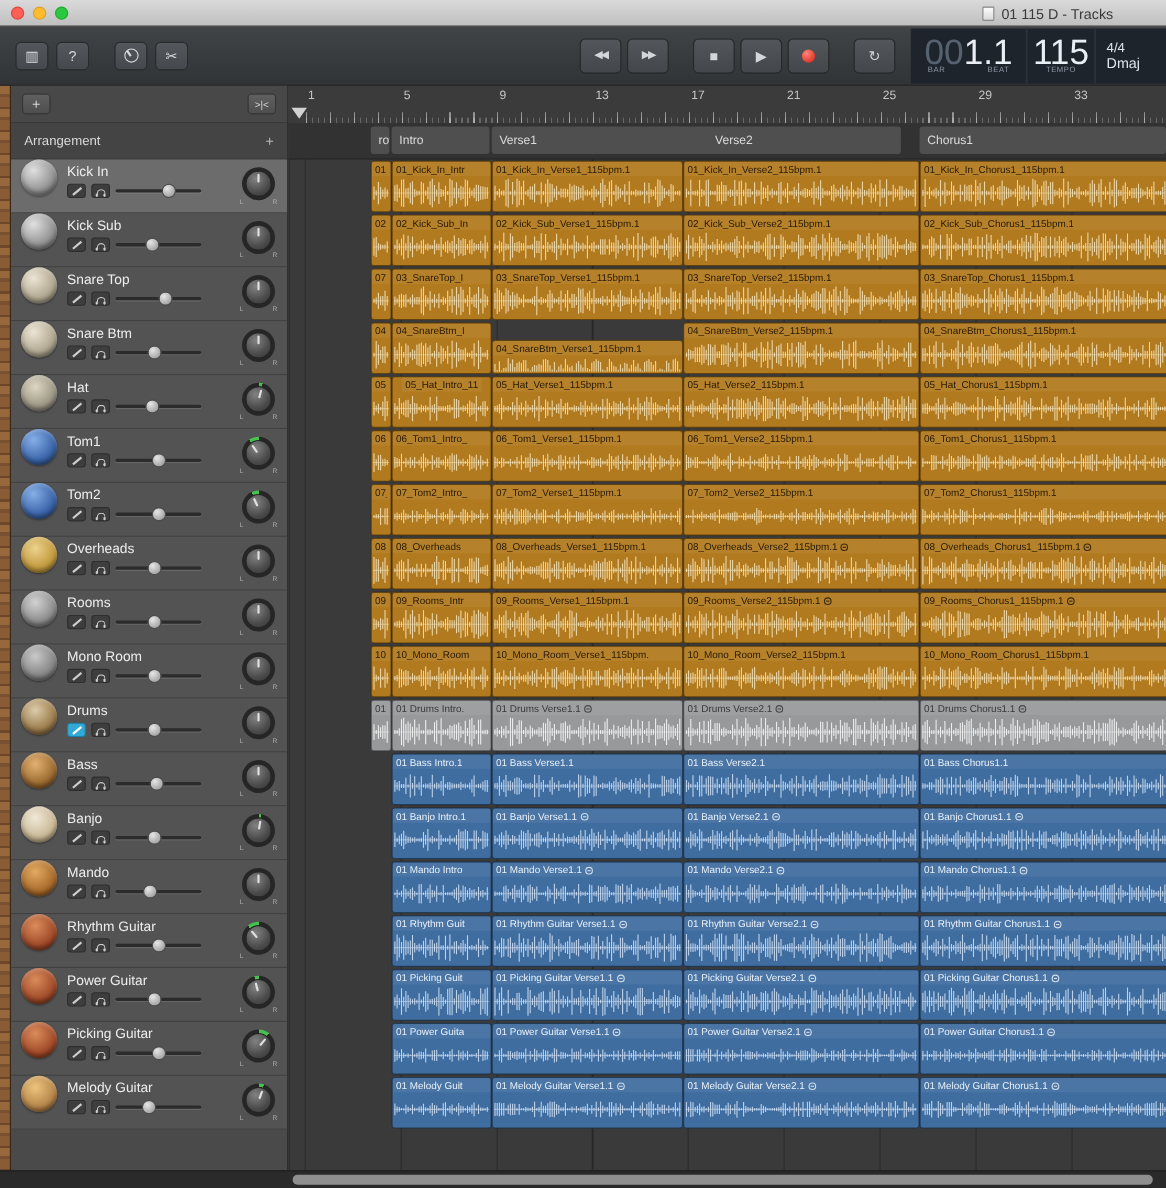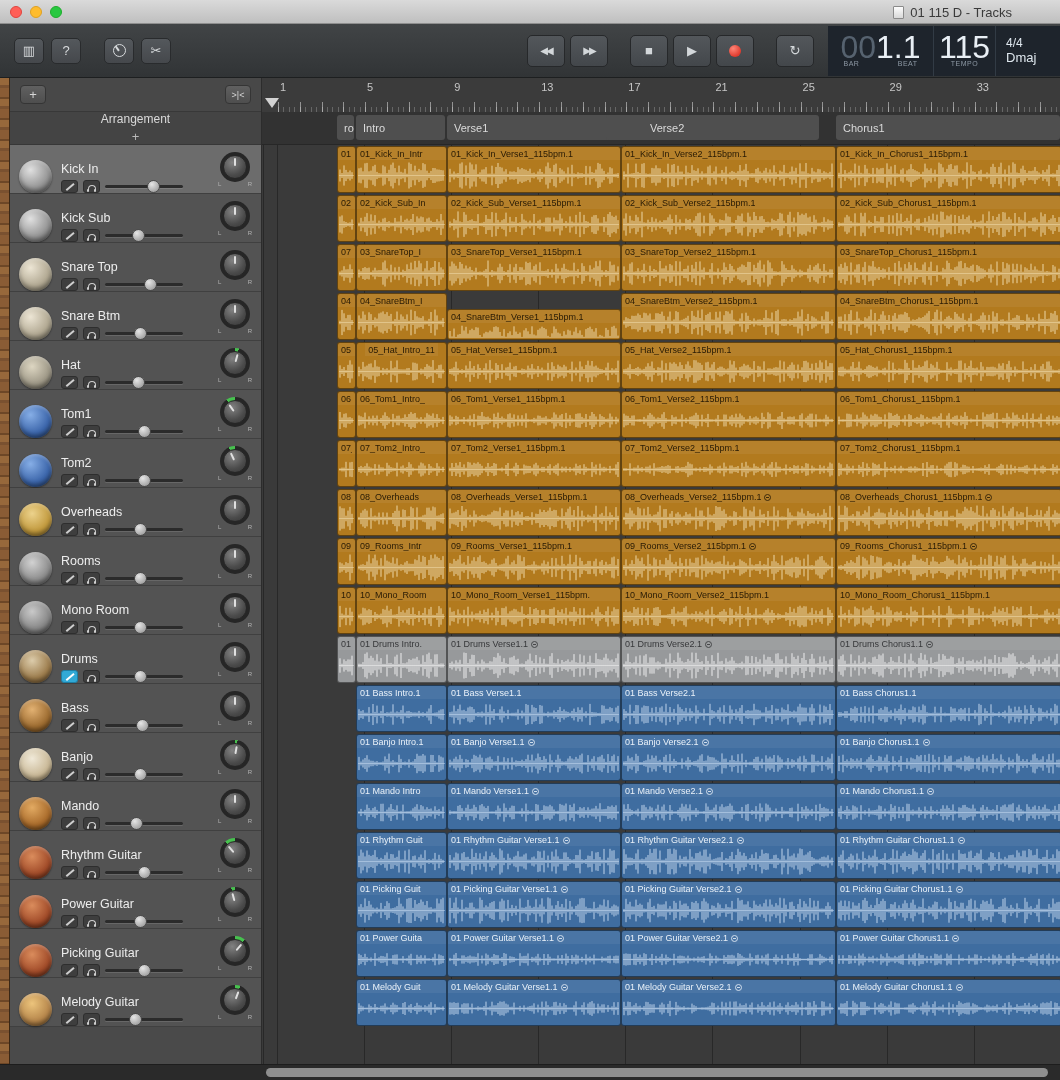--- a/index.html
+++ b/index.html
@@ -51,26 +51,26 @@
   .lcd-key{font-size:13px;line-height:15px;color:#dfe7ee;}
   
   .wood{position:absolute;left:0;top:78px;width:10px;bottom:16px;
     background:repeating-linear-gradient(180deg,#97683b 0 7px,#7a5130 7px 10px,#8a5c35 10px 19px,#6d4727 19px 21px);
     border-right:1px solid #3a2715;}
   .sidebar{position:absolute;left:10px;top:78px;width:252px;bottom:16px;background:#4a4a4a;border-right:1px solid #2c2c2c;}
   .sb-top{height:34px;background:#484848;border-bottom:1px solid #383838;display:flex;align-items:center;padding:0 10px;}
   .sm-btn{height:19px;min-width:26px;border-radius:4px;background:linear-gradient(#606060,#4e4e4e);
     border:1px solid #353535;color:#d7d7d7;font-size:13px;display:flex;align-items:center;justify-content:center;}
   .sm-btn.filter{font-size:9px;letter-spacing:0;}
-  .sb-arr{height:33px;background:#444;border-bottom:1px solid #373737;display:flex;align-items:center;padding:0 12px;flex-direction:column;}
+  .sb-arr{height:33px;background:#444;border-bottom:1px solid #373737;display:flex;align-items:center;padding:0 12px;}
   .sb-arr .lbl{flex:1;font-size:12px;color:#d9d9d9;}
   .sb-arr .plus{color:#b9b9b9;font-size:13px;}
   
   .track{position:relative;height:49px;border-bottom:1px solid #404040;background:#535353;
-    display:flex;align-items:flex-end;padding-left:9px;}
+    display:flex;align-items:flex-start;padding-left:9px;}
   .track.sel{background:#6c6c6c;}
   .ticon{width:33px;height:33px;border-radius:50%;flex:none;
     box-shadow:inset 0 2px 3px rgba(255,255,255,.25), inset 0 -3px 4px rgba(0,0,0,.35), 0 1px 2px rgba(0,0,0,.4);}
   .tmain{flex:1;padding:4px 52px 0 9px;min-width:0;}
   .tname{font-size:12.5px;color:#ededed;margin-bottom:4px;white-space:nowrap;overflow:hidden;}
   .tctrls{display:flex;align-items:center;gap:5px;}
   .tbtn{width:17px;height:13px;border-radius:3px;background:#3e3e3e;border:1px solid #2e2e2e;
     display:flex;align-items:center;justify-content:center;position:relative;}
   .tbtn .slash{width:10px;height:1.5px;background:#cfcfcf;transform:rotate(-40deg);}
   .tbtn.on{background:#31a9d6;border-color:#1f7ea3;}

